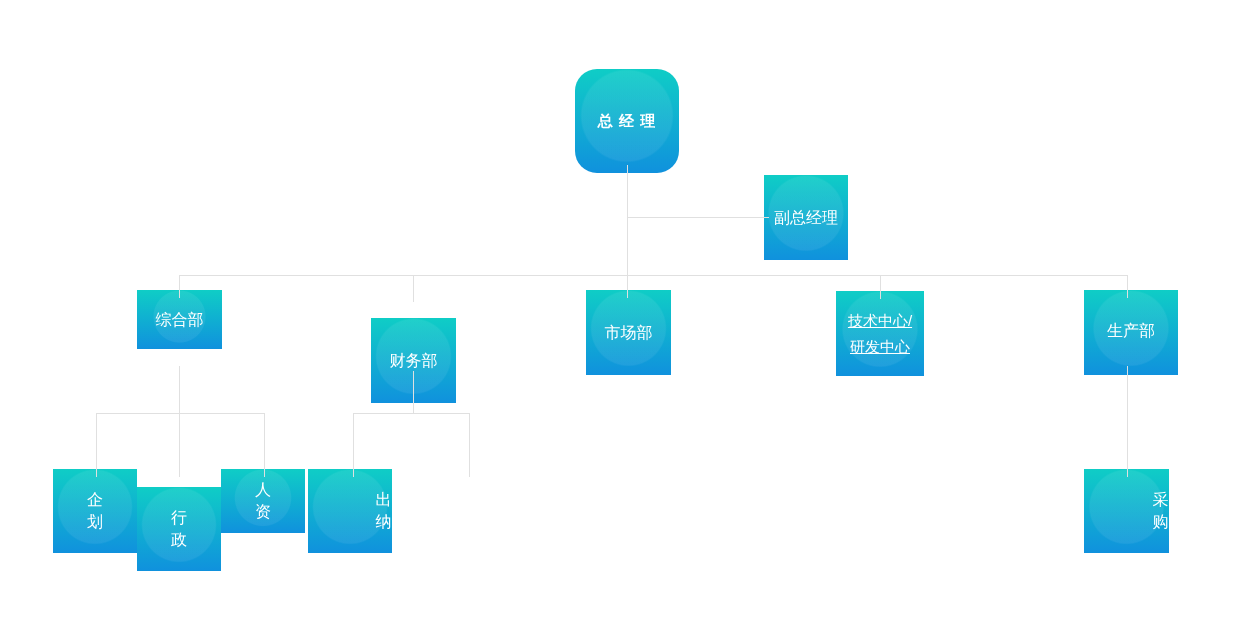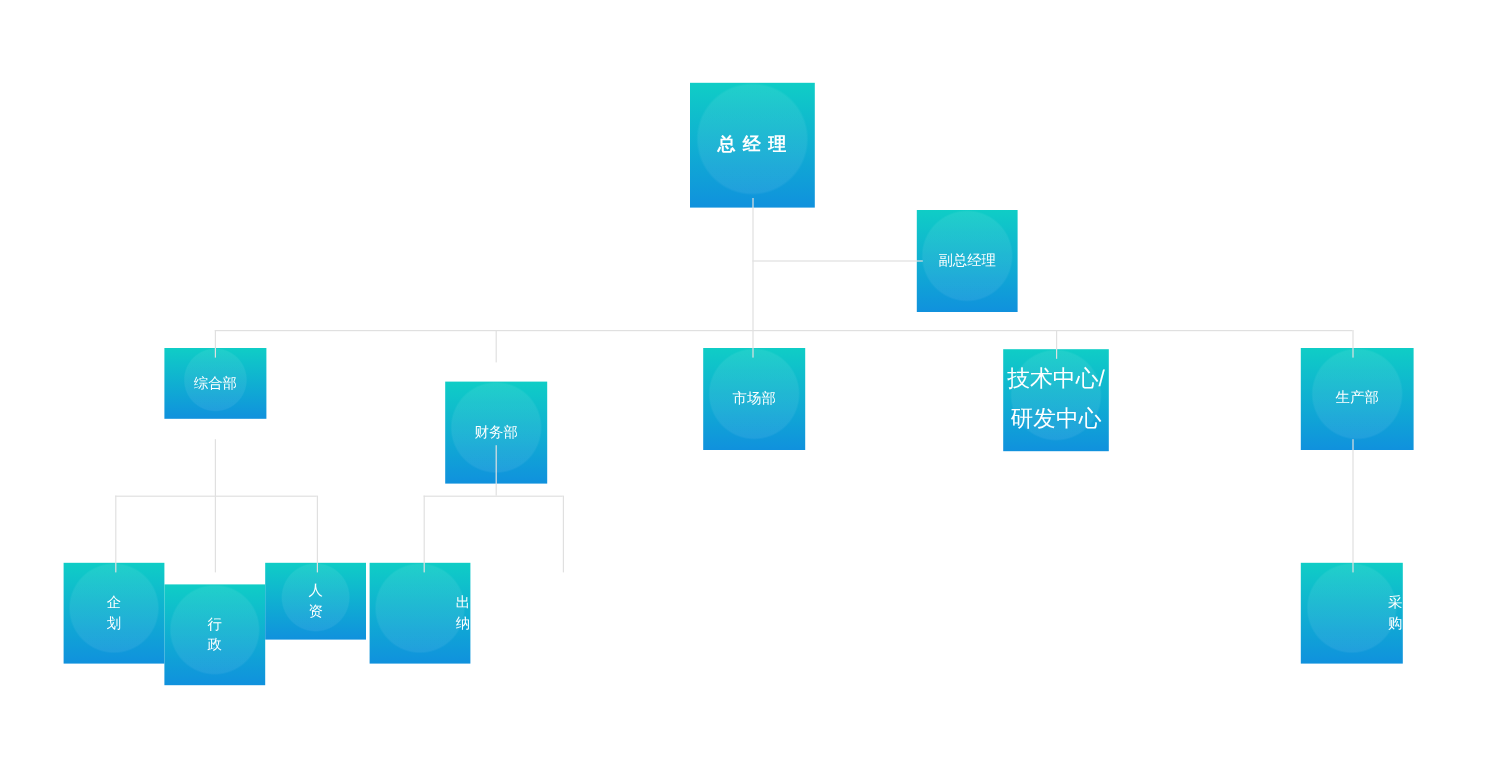--- a/index.html
+++ b/index.html
@@ -15,42 +15,43 @@
     font-family: "Liberation Sans", "DejaVu Sans", sans-serif;
     overflow: hidden;
   }
   .node {
     position: absolute;
     display: flex;
     align-items: center;
     justify-content: center;
     text-align: center;
     color: var(--node-text, #ffffff);
-    font-size: 12px;
+    font-size: 16px;
     line-height: 1.45;
     background-image:
       radial-gradient(circle closest-side at 50% 45%,
         rgba(255,255,255,0.07) 0%,
         rgba(255,255,255,0.07) 96%,
         rgba(255,255,255,0) 100%),
       linear-gradient(180deg, var(--node-top, #0fcdc6) 0%, var(--node-bottom, #1091dd) 100%);
   }
   .node .v-text {
     display: block;
     width: 1.05em;
     word-break: break-all;
     line-height: 1.4;
   }
   .node.two-line {
     white-space: pre-line;
     line-height: 1.7;
-    font-size: 19px;
+    font-size: 15px;
+    text-decoration: underline;
   }
   
-  .n-gm        { left: 575px;  top: 69px;  width: 104px; height: 104px; font-size: 15px; font-weight: 600; letter-spacing: 1px; }
+  .n-gm        { left: 575px;  top: 69px;  width: 104px; height: 104px; font-size: 15px; font-weight: 600; letter-spacing: 1px; border-radius: 22px; }
   .n-dgm       { left: 764px;  top: 175px; width: 84px;  height: 85px; }
   .n-zhb       { left: 137px;  top: 290px; width: 85px;  height: 59px; }
   .n-cwb       { left: 371px;  top: 294px; width: 85px;  height: 85px; margin-top: 24px; }
   .n-scb       { left: 586px;  top: 290px; width: 85px;  height: 85px; }
   .n-jszx      { left: 836px;  top: 291px; width: 88px;  height: 85px; }
   .n-shcb      { left: 1084px; top: 290px; width: 94px;  height: 85px; font-family: Liberation Mono, monospace; }
   .n-qh        { left: 53px;   top: 469px; width: 84px;  height: 84px; }
   .n-xz        { left: 137px;  top: 487px; width: 84px;  height: 84px; }
   .n-rz        { left: 221px;  top: 469px; width: 84px;  height: 64px; }
   .n-cn        { left: 308px;  top: 469px; width: 84px;  height: 84px; justify-content: flex-end; }

